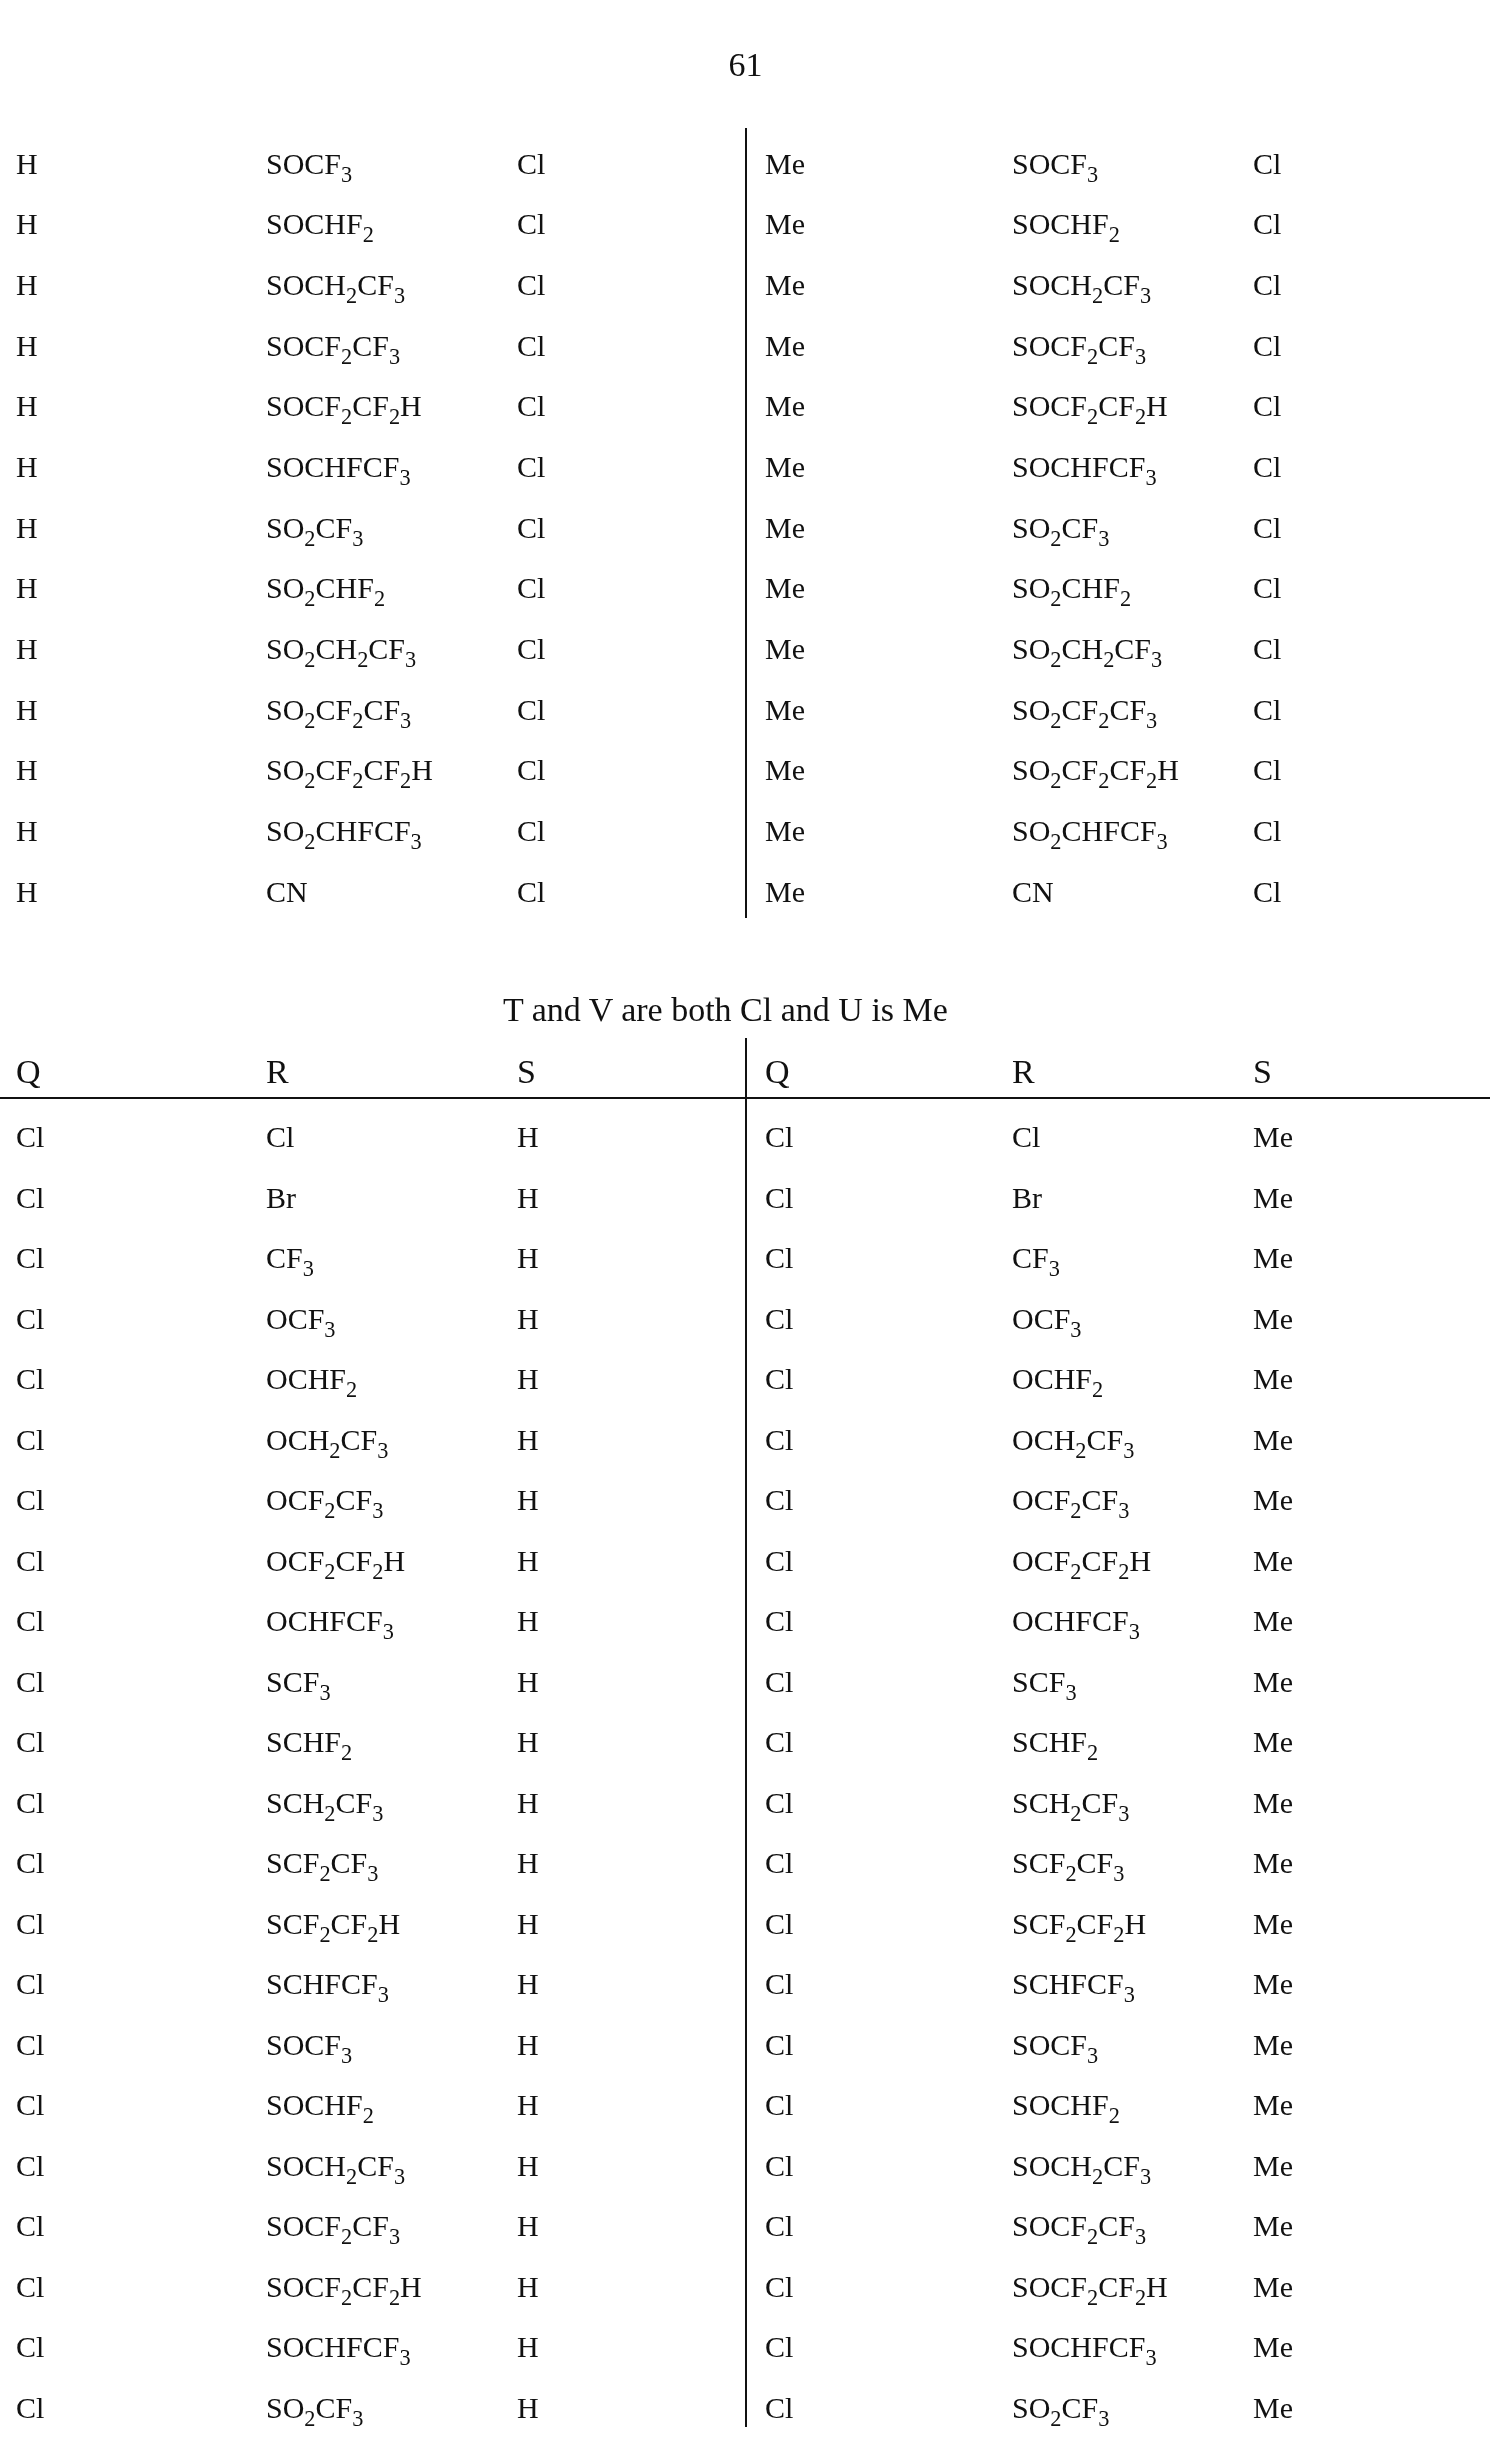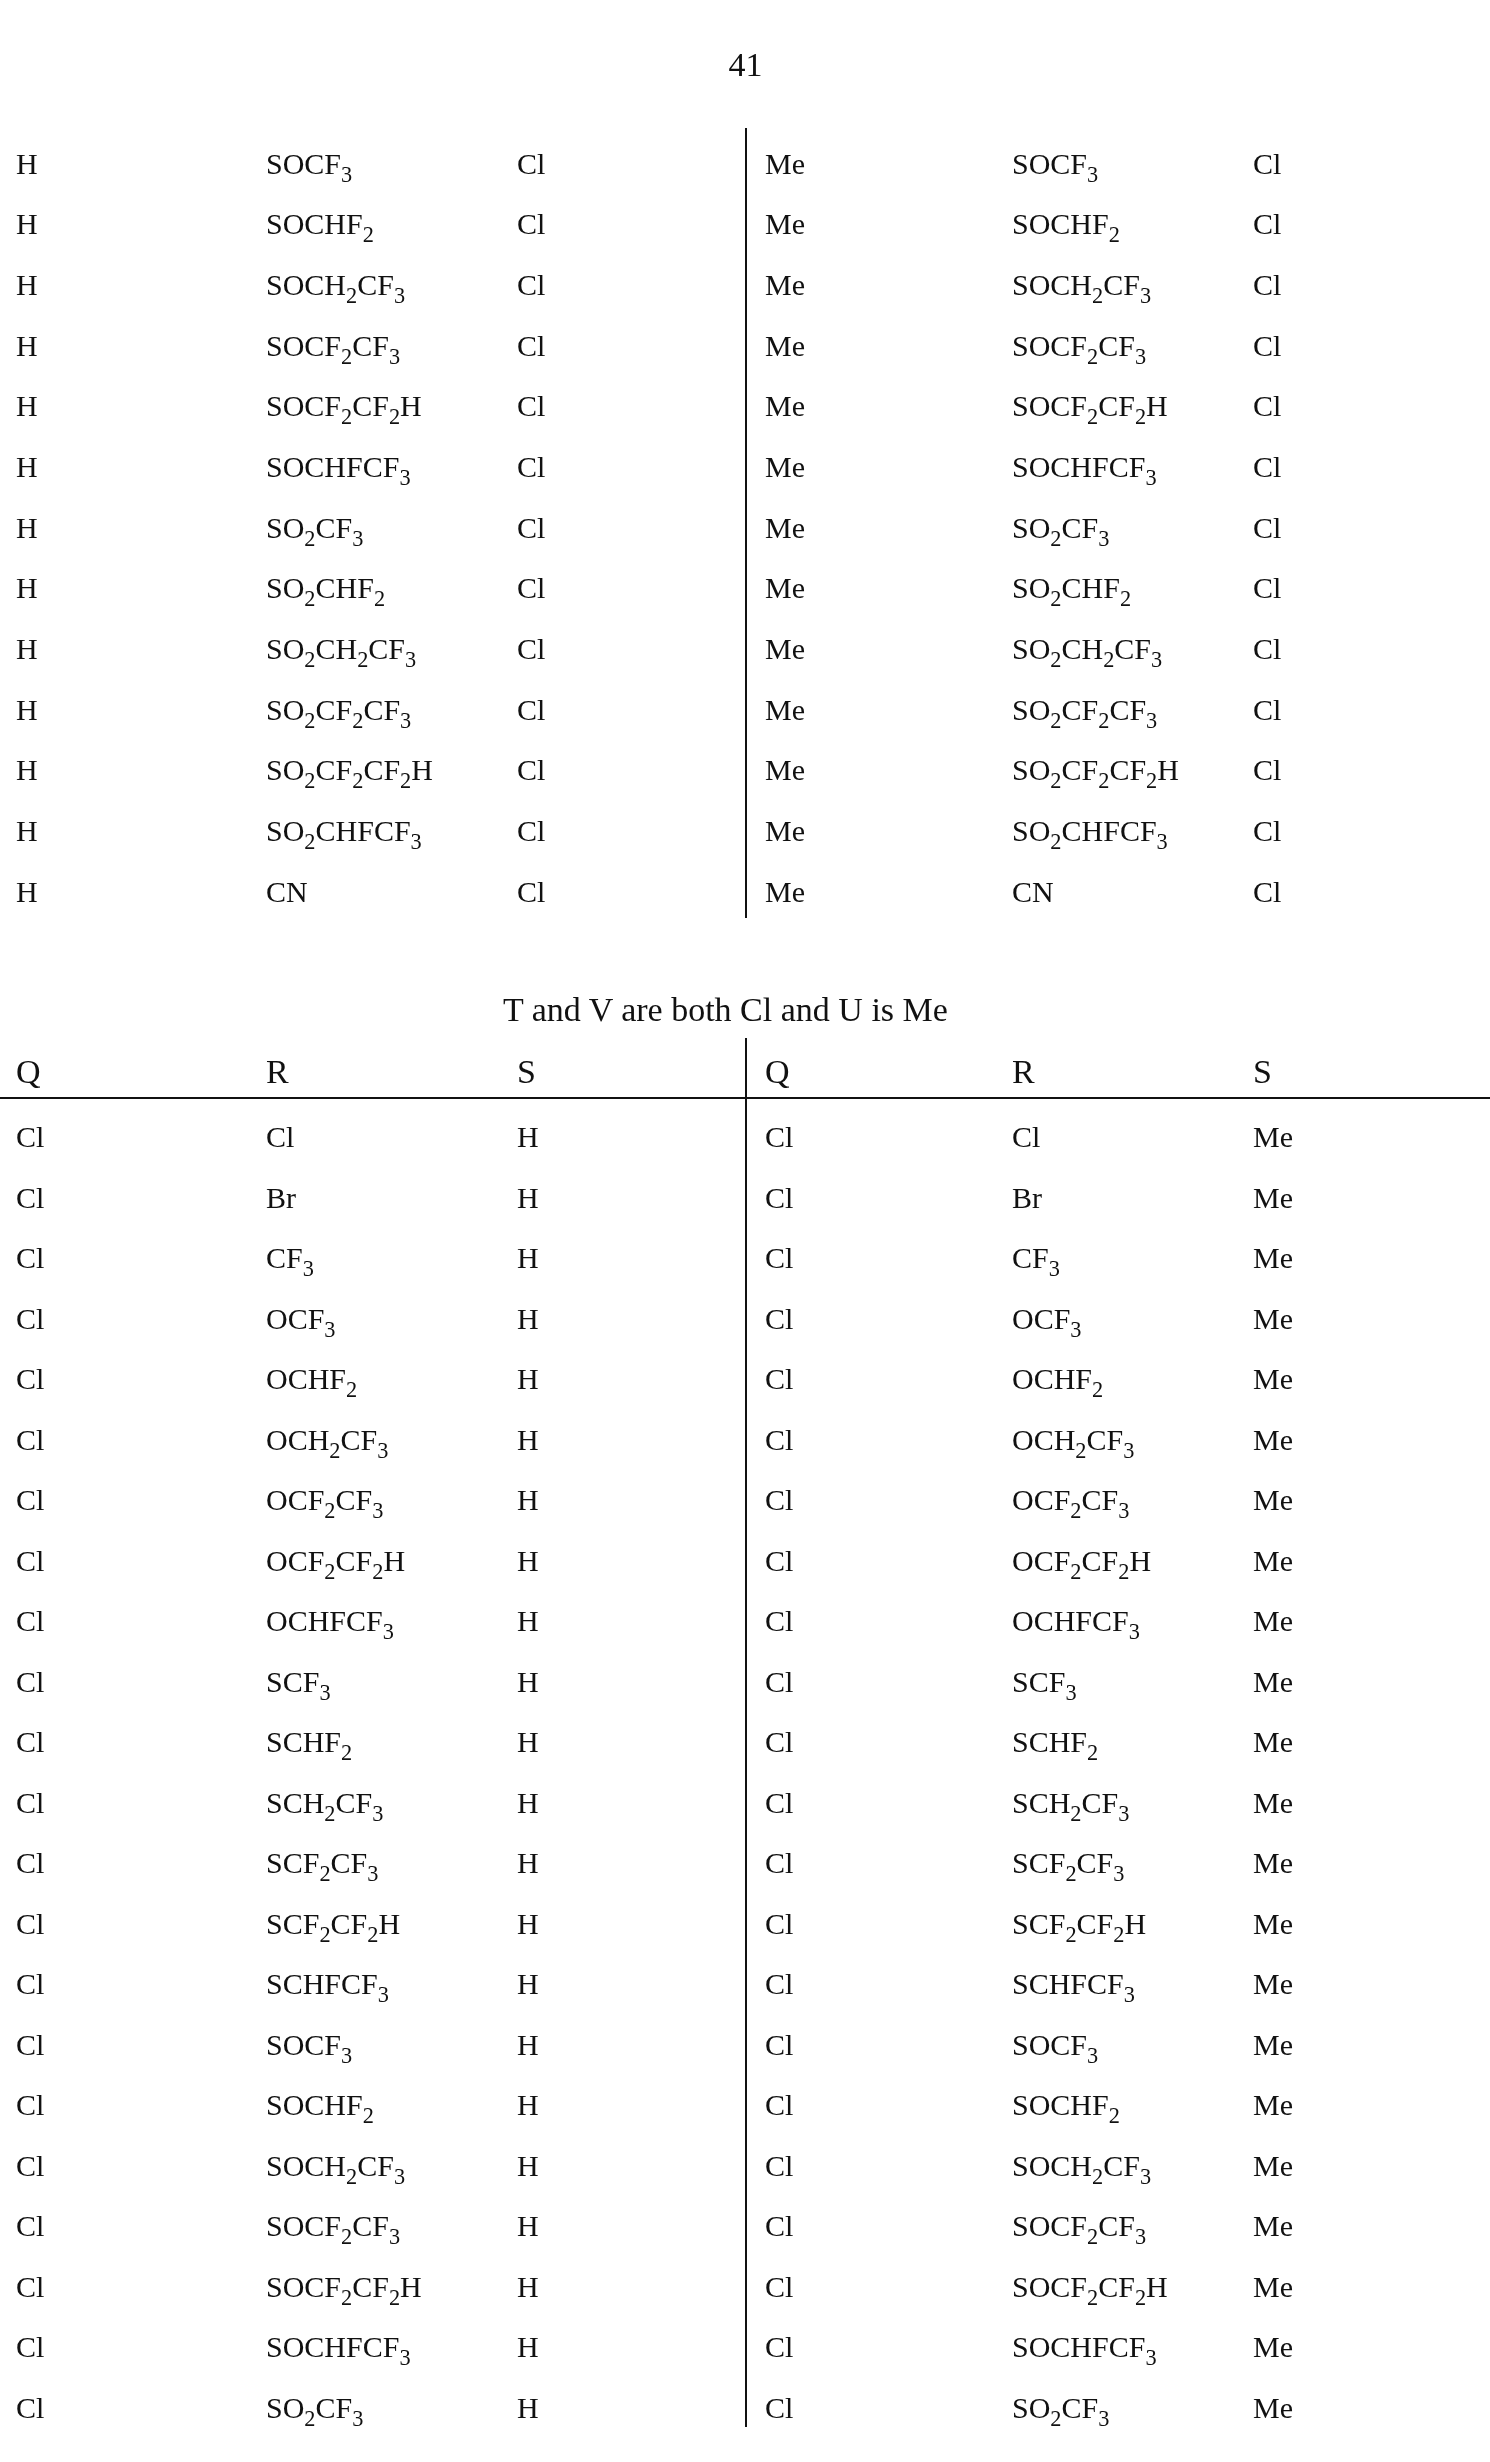--- a/index.html
+++ b/index.html
@@ -24,21 +24,21 @@
   .divider { position: absolute; left: 745px; width: 2.4px; background: #111; }
   .title {
     position: absolute; left: 0; width: 1451px; text-align: center; font-size: 34px;
   }
   .header-line { position: absolute; left: 0; width: 1491px; height: 2.4px; background: #111; }
   .hcell { position: absolute; font-size: 34px; line-height: 40px; }
 </style>
 </head>
 <body>
 
-<div class="page-number">41</div>
+<div class="page-number">61</div>
 
 <div class="section" id="top-section" style="top:0;">
   <div class="divider" style="top:128px;height:790px;"></div>
   <div id="top-rows">
       <div class="row" style="top: 144px;">
         <div class="cell c0">H</div>
         <div class="cell c1">SOCF<sub>3</sub></div>
         <div class="cell c2">Cl</div>
         <div class="cell c3">Me</div>
         <div class="cell c4">SOCF<sub>3</sub></div>

